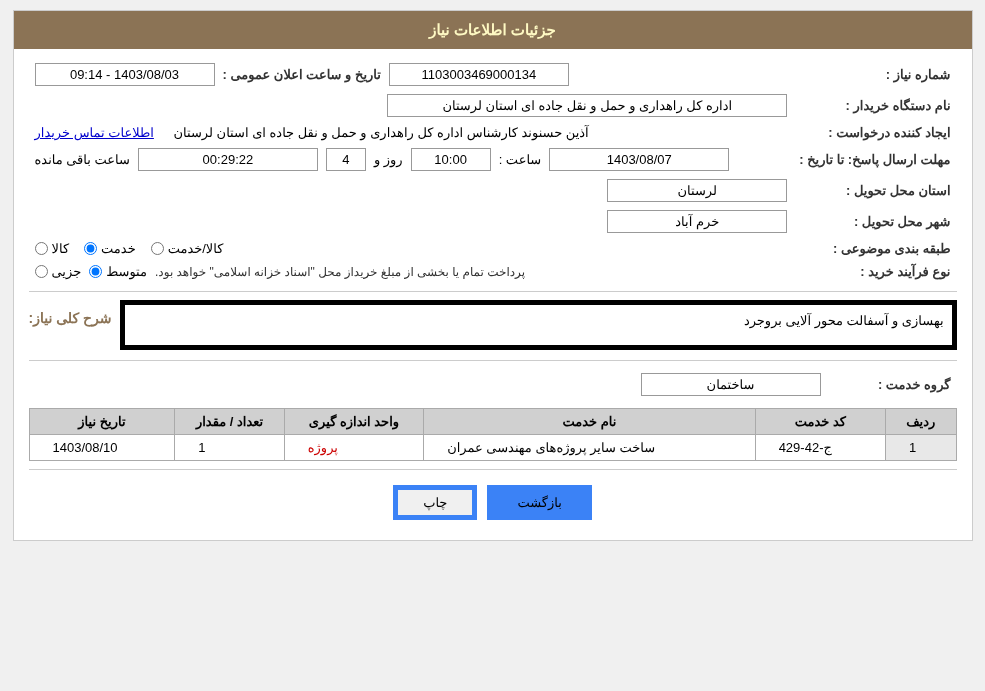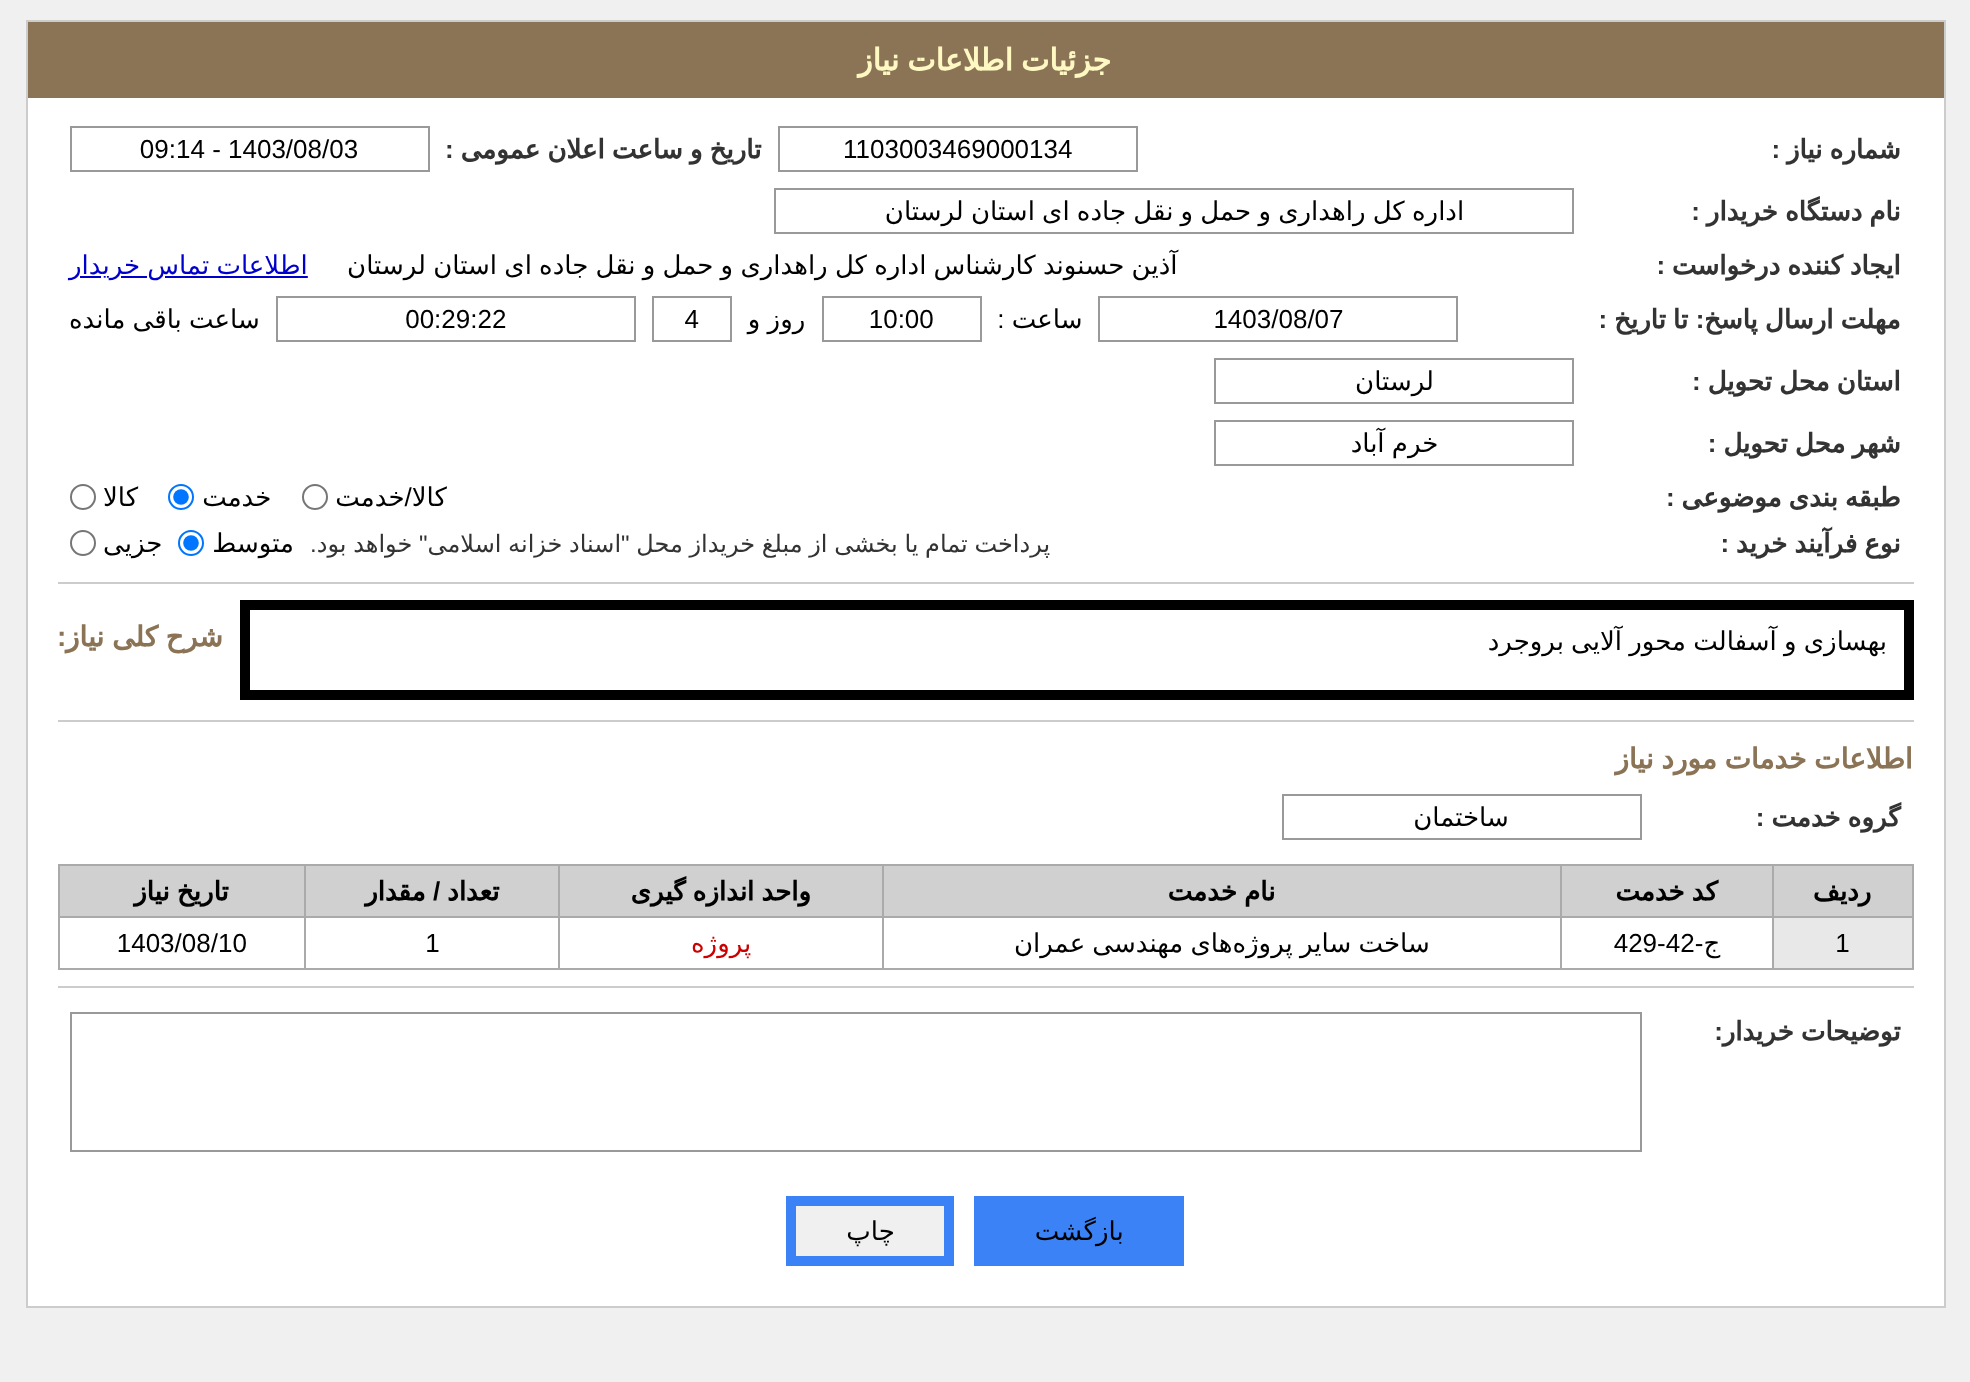--- a/index.html
+++ b/index.html
@@ -102,22 +102,22 @@
     .services-table th {
       background: #d0d0d0;
       border: 1px solid #aaa;
       padding: 5px 8px;
       text-align: center;
       font-weight: bold;
       margin-top: 16px;
     }
     .services-table td {
       border: 1px solid #aaa;
-      padding: 5px 8px;
-      text-align: center;
+      padding: 5px 23px;
+      text-align: left;
     }
     .services-table td:first-child {
       background: #e8e8e8;
     }
     .textarea-box {
       width: 100%;
       border: 1px solid #999;
       height: 70px;
       resize: none;
       padding: 4px;
@@ -265,21 +265,20 @@
 
     <div class="relative-container" style="margin-bottom:10px;">
       <div style="display:flex; align-items:flex-start; gap:8px;">
         <div style="flex:1; border:5px solid #000000; background:#fff; padding:8px; min-height:50px; text-align:right; font-size:13px;">بهسازی و آسفالت محور آلایی بروجرد</div>
         <span class="section-title" style="white-space:nowrap;">شرح کلی نیاز:</span>
       </div>
     </div>
 
     <hr class="divider">
 
-    <div class="section-title">اطلاعات خدمات مورد نیاز</div>
 
     <table class="info-table" style="margin-bottom:6px;">
       <tbody>
           <tr>
         <td class="label-cell">گروه خدمت :</td>
         <td class="value-cell">
           <span class="input-box">ساختمان</span>
         </td>
       </tr>
     </tbody>
@@ -303,29 +302,19 @@
             <td>ساخت سایر پروژه‌های مهندسی عمران</td>
             <td style="color: rgb(204, 0, 0);">پروژه</td>
             <td>1</td>
             <td>1403/08/10</td>
           </tr>
         </tbody>
     </table>
 
     <hr class="divider">
 
-    <table class="info-table">
-      <tbody>
-          <tr>
-        <td class="label-cell" style="vertical-align:top; padding-top:6px;">توضیحات خریدار:</td>
-        <td class="value-cell">
-          <textarea class="textarea-box" style=""></textarea>
-        </td>
-      </tr>
-    </tbody>
-      </table>
 
     <div class="btn-row">
       <button class="btn btn-back">بازگشت</button>
       <button class="btn btn-print">چاپ</button>
     </div>
   </div>
 </div>
 
 </body></html>

